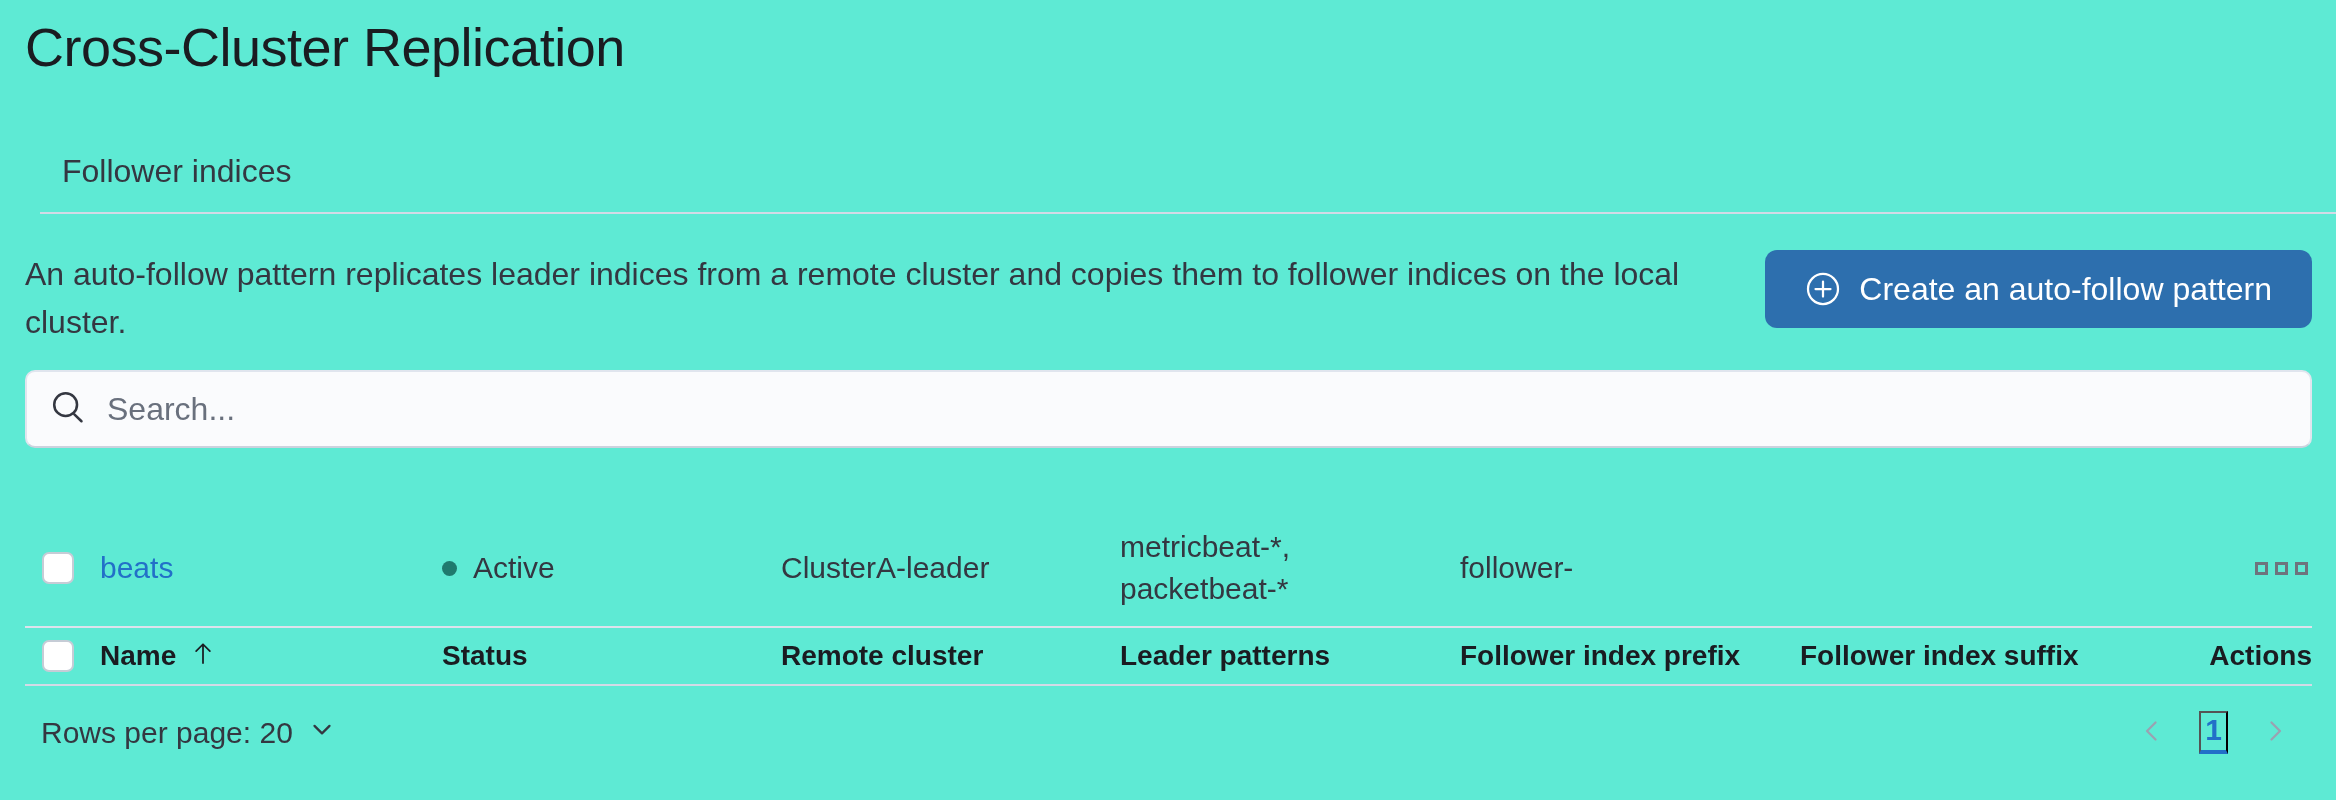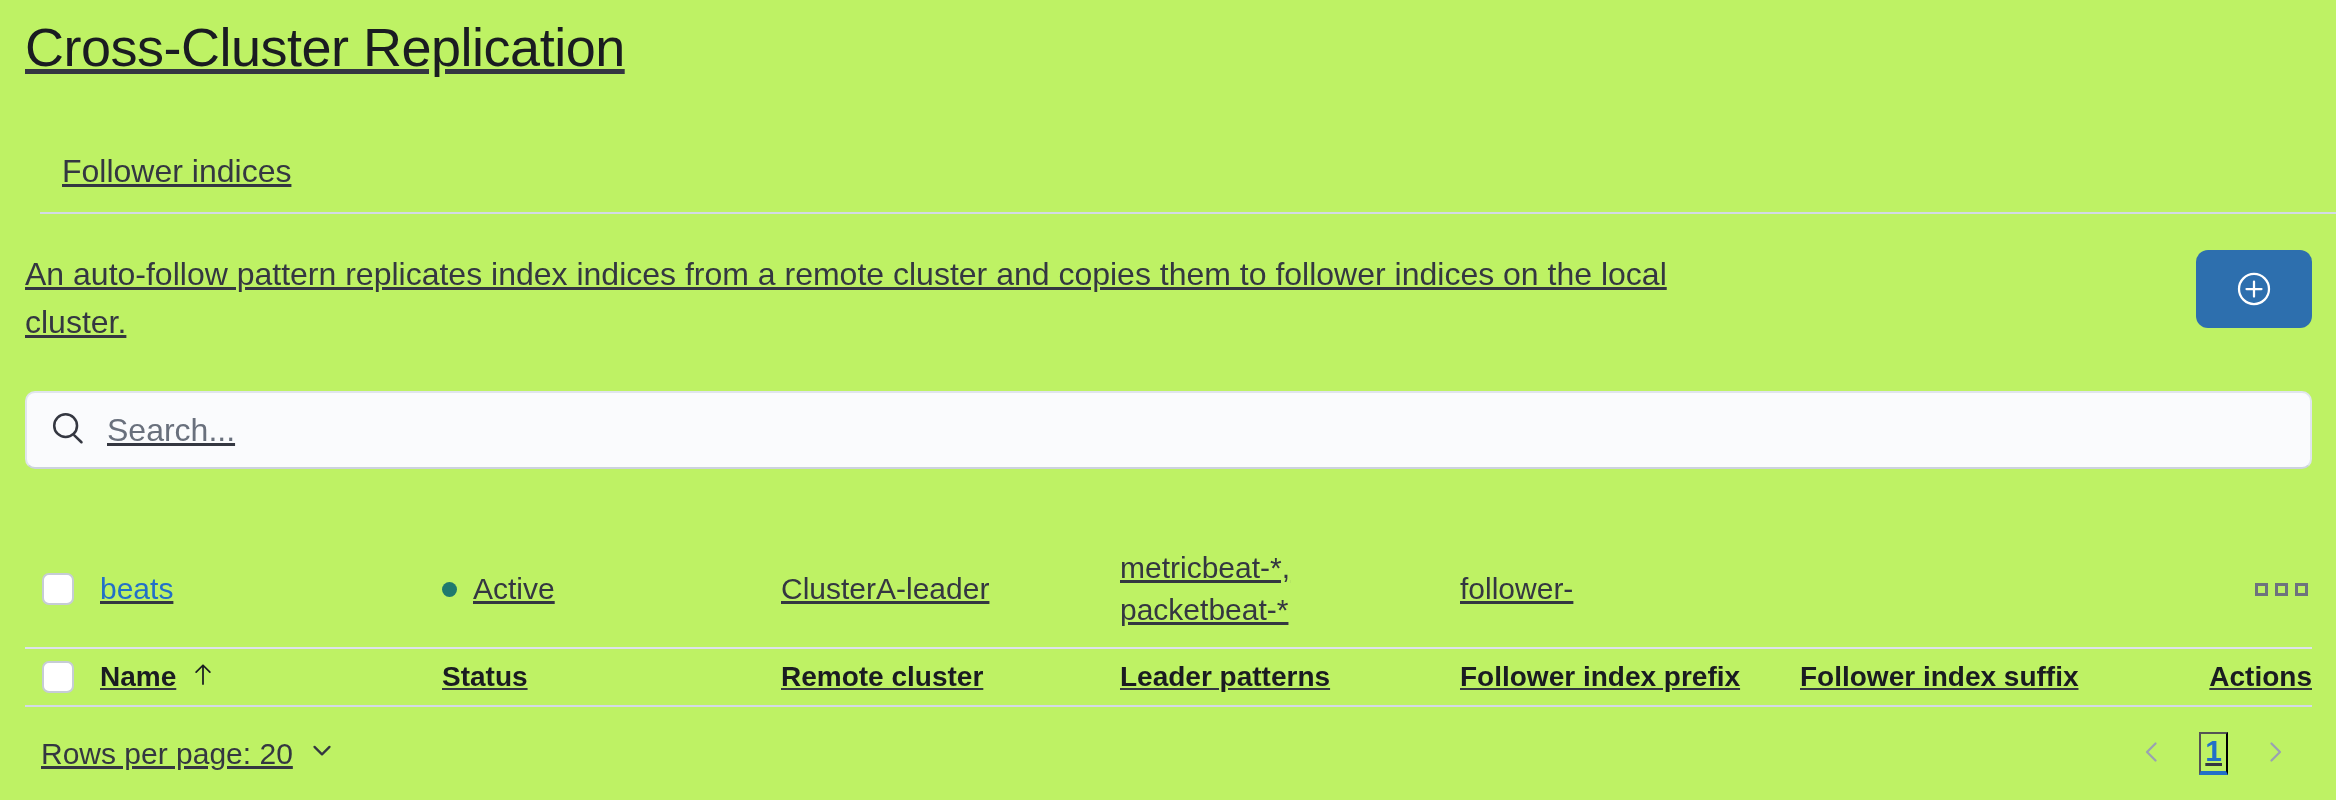--- a/index.html
+++ b/index.html
@@ -9,23 +9,23 @@
     --border:#d3dae6;
     --text:#343741;
     --heading:#1a1c21;
     --subdued:#69707d;
     --chevron-gray:#9aa2b1;
     --search-bg:#fafbfd;
   }
   *{margin:0;padding:0;box-sizing:border-box;}
   html,body{background:#fff;}
   .page{
-    width:2336px;height:800px;background:#bef264;overflow:hidden;
+    width:2336px;height:800px;background:#5eead4;overflow:hidden;
     font-family:"Liberation Sans","DejaVu Sans",sans-serif;color:var(--text);
-    padding:14px 24px 0 25px;position:relative;text-decoration:underline;
+    padding:14px 24px 0 25px;position:relative;
   }
   
   .page-title{
     font-size:54px;line-height:66px;font-weight:400;color:var(--heading);
     letter-spacing:-0.5px;
   }
   
   .tabs{
     display:flex;margin-top:50px;height:84px;
     border-bottom:2px solid var(--border);
@@ -44,21 +44,21 @@
   .intro-row{display:flex;justify-content:space-between;align-items:flex-start;margin-top:36px;}
   .description{font-size:32px;line-height:48px;color:var(--text);max-width:1730px;}
   .create-btn{
     display:flex;align-items:center;gap:18px;height:78px;padding:0 40px;
     background:var(--button-blue);color:#fff;border:none;border-radius:12px;
     font-size:32px;font-family:inherit;cursor:pointer;white-space:nowrap;flex:none;
   }
   .create-btn svg{display:block;}
   
   .search-box{
-    margin-top:45px;height:78px;background:var(--search-bg);
+    margin-top:24px;height:78px;background:var(--search-bg);
     border:2px solid #e0e5ee;border-bottom-color:#ccd2de;border-radius:10px;
     display:flex;align-items:center;padding:0 22px;
   }
   .search-box svg{flex:none;margin-right:20px;}
   .search-input{
     flex:1;height:100%;border:none;outline:none;background:transparent;
     font-size:32px;color:var(--text);font-family:inherit;
   }
   .search-input::placeholder{color:var(--subdued);}
   
@@ -103,28 +103,29 @@
 
 <div class="page">
 
   <h1 class="page-title">Cross-Cluster Replication</h1>
 
   <div class="tabs">
     <button class="tab">Follower indices</button>
   </div>
 
   <div class="intro-row">
-    <p class="description">An auto-follow pattern replicates index indices from a remote cluster and copies them to follower indices on the local cluster.</p>
+    <p class="description">An auto-follow pattern replicates leader indices from a remote cluster and copies them to follower indices on the local cluster.</p>
     <button class="create-btn">
       <span>
         <svg width="36" height="36" viewBox="0 0 24 24" fill="none" stroke="#ffffff" stroke-width="1.5" stroke-linecap="round">
           <circle cx="12" cy="12" r="10"></circle>
           <path d="M12 7v10M7 12h10"></path>
         </svg>
       </span>
+      <span>Create an auto-follow pattern</span>
     </button>
   </div>
 
   <div class="search-box">
     <span>
       <svg width="38" height="38" viewBox="0 0 24 24" fill="none" stroke="#343741" stroke-width="1.6" stroke-linecap="round">
         <circle cx="10.5" cy="10.5" r="7.2"></circle>
         <path d="M16 16.6L20.5 21"></path>
       </svg>
     </span>

